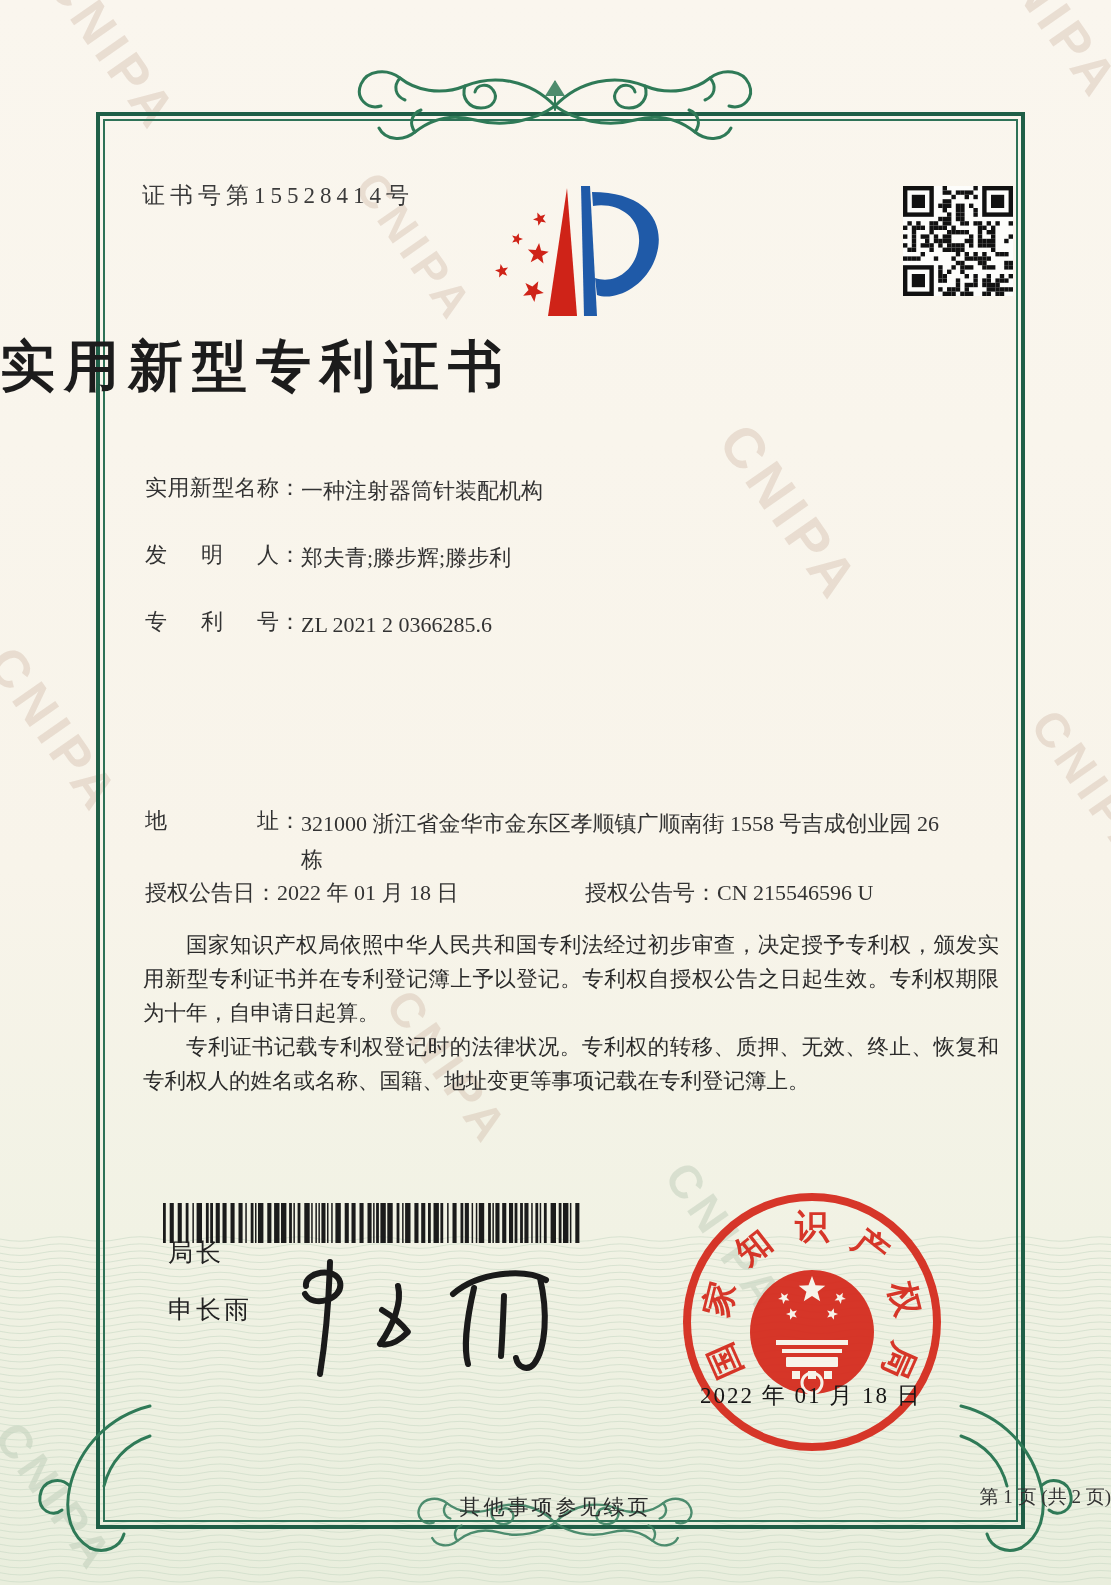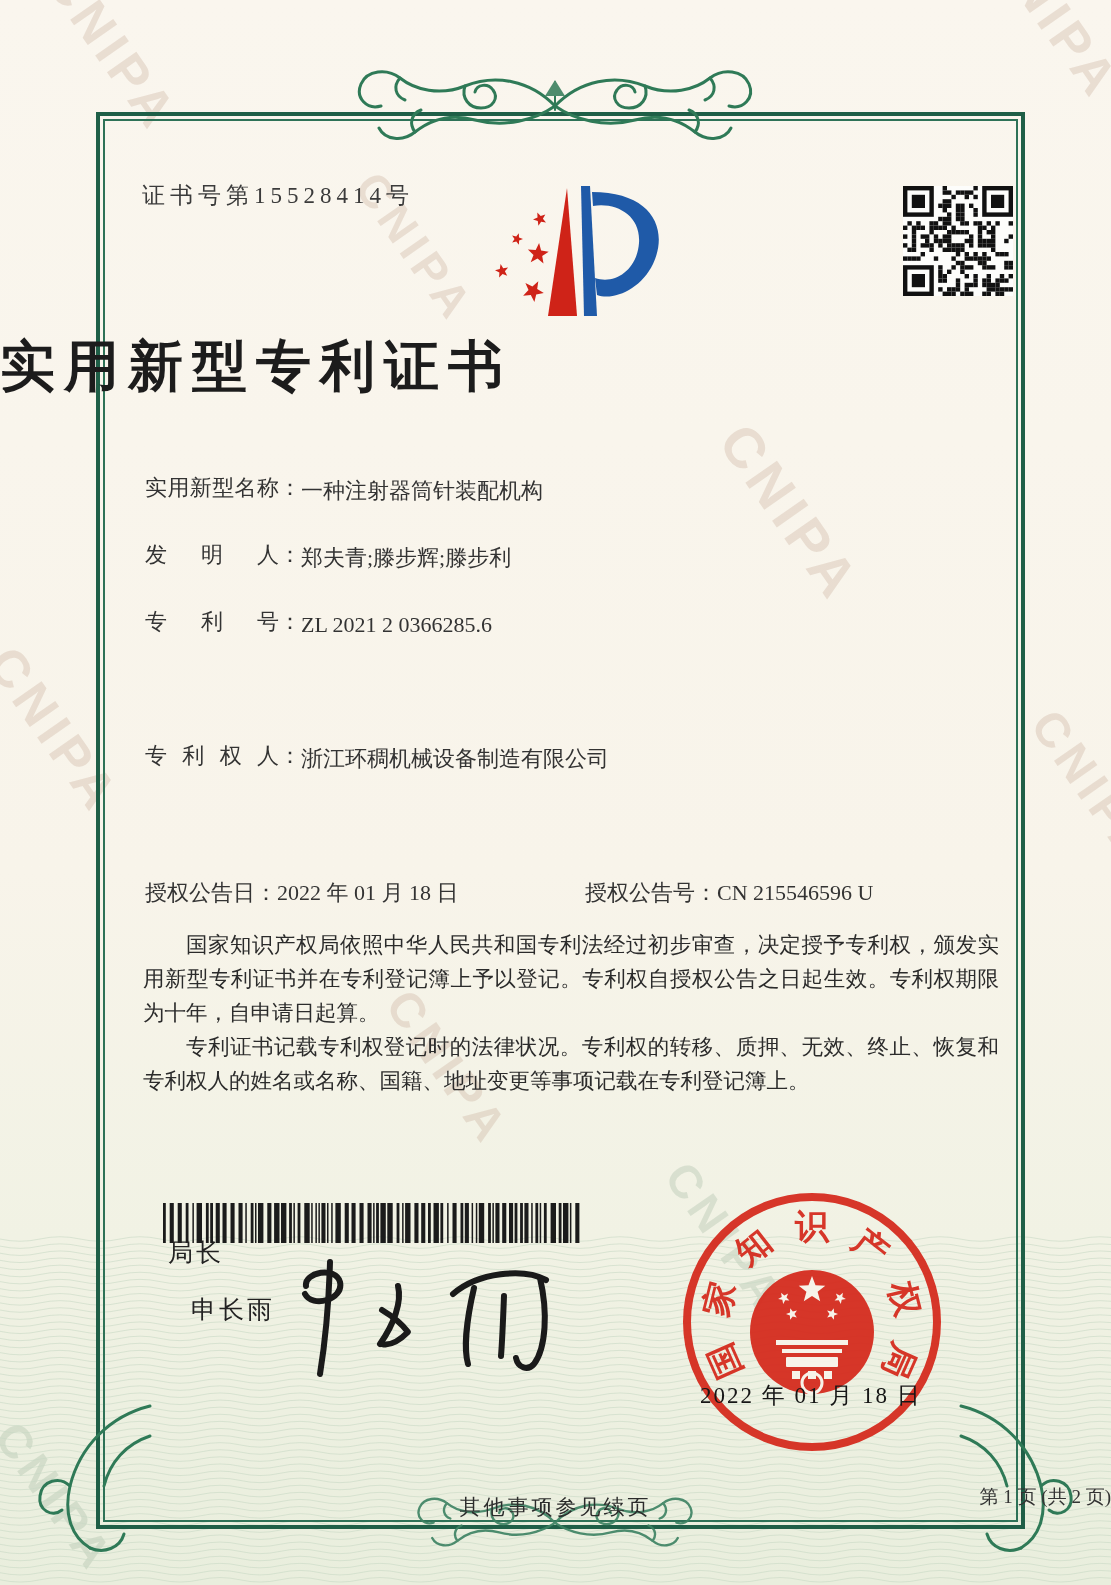--- a/index.html
+++ b/index.html
@@ -32,21 +32,21 @@
   .grant-row{position:absolute;left:145px;top:878px;width:860px;font-size:22px;color:#333;}
   .grant-right{position:absolute;left:440px;top:0;}
   
   .body-text{position:absolute;left:143px;top:928px;width:856px;font-size:21.5px;
       line-height:34px;text-align:justify;color:#2b2b2b;}
   .body-text p{margin:0;text-indent:2em;}
   
   #barcode{position:absolute;left:163px;top:1203px;}
   .signer{position:absolute;left:168px;top:1236px;font-size:25px;color:#222;
       font-family:Liberation Mono, monospace;letter-spacing:3px;}
-  .signer .name{margin-top:24px;margin-left:23px;}
+  .signer .name{margin-top:24px;}
   #signature{position:absolute;left:278px;top:1252px;}
   
   #seal{position:absolute;left:672px;top:1182px;opacity:.93;}
   .seal-date{position:absolute;left:700px;top:1380px;font-size:23px;color:#161616;
       letter-spacing:2px;z-index:5;}
   .page-info{position:absolute;left:0;right:0;top:1484px;text-align:right;font-size:19px;color:#333;}
   .footer-note{position:absolute;left:0;right:0;top:1493px;text-align:center;font-size:21px;color:#2b2b2b;letter-spacing:3px;}
   
   .orn{position:absolute;}
 </style>
@@ -393,22 +393,22 @@
 
   <div class="field-row" style="top:540px;">
     <span class="f-label">发明人</span><span class="f-colon">：</span><span class="f-value">郑夫青;滕步辉;滕步利</span>
   </div>
   <div class="field-row" style="top:473px;">
     <span class="f-label">实用新型名称</span><span class="f-colon">：</span><span class="f-value">一种注射器筒针装配机构</span>
   </div>
   <div class="field-row" style="top:607px;text-decoration:underline;">
     <span class="f-label">专利号</span><span class="f-colon">：</span><span class="f-value">ZL 2021 2 0366285.6</span>
   </div>
-  <div class="field-row" style="top:741px;">
-    <span class="f-label">专利权人</span><span class="f-colon">：</span><span class="f-value">浙江环稠机械设备制造有限公司</span>
+  <div class="field-row" style="top:806px;">
+    <span class="f-label">地址</span><span class="f-colon">：</span><span class="f-value" style="width:660px;">321000 浙江省金华市金东区孝顺镇广顺南街 1558 号吉成创业园 26 栋</span>
   </div>
 
   <div class="grant-row">
     <span>授权公告日</span><span>：</span><span>2022 年 01 月 18 日</span>
     <span class="grant-right">
       <span>授权公告号</span><span>：</span><span>CN 215546596 U</span>
     </span>
   </div>
 
   <div class="body-text">

